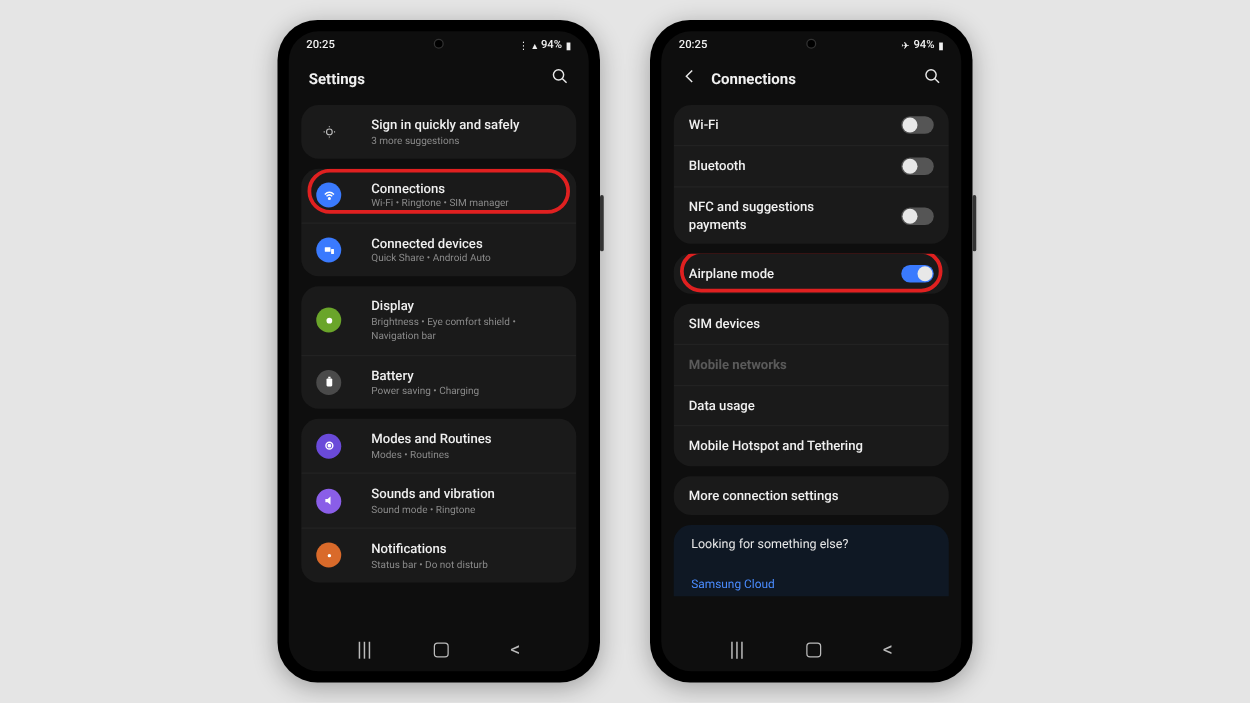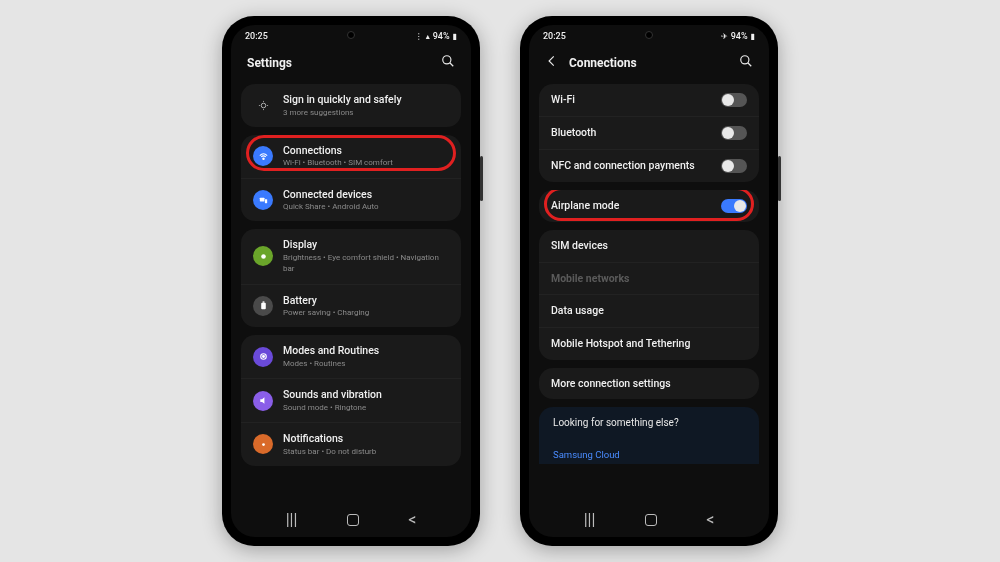--- a/index.html
+++ b/index.html
@@ -51,21 +51,21 @@
   .header .back { width: 14px; }
   .header .search svg, .header .back svg { width: 14px; height: 14px; stroke: #e8e8e8; fill: none; stroke-width: 2; }
   .content { flex: 1; overflow: hidden; padding: 0 10px; }
   .card {
     background: #1a1a1a;
     border-radius: 14px;
     margin-bottom: 8px;
     overflow: hidden;
   }
   .row {
-    display: flex; align-items: center; gap: 10px;
+    display: flex; align-items: center; gap: 24px;
     padding: 9px 12px;
     position: relative;
   }
   .row + .row { border-top: 1px solid rgba(255,255,255,.04); }
   .row .icon {
     width: 20px; height: 20px; border-radius: 50%;
     display: flex; align-items: center; justify-content: center;
     flex-shrink: 0;
   }
   .row .txt { flex: 1; min-width: 0; }
@@ -150,21 +150,21 @@
           <div class="highlight hl1"></div>
           <div class="icon" style="background:#3a7afe">
             <svg class="tiny" viewBox="0 0 24 24" fill="none" stroke="#fff" stroke-width="2.5">
                 <path d="M4 10c5-5 11-5 16 0"></path>
                 <path d="M7 13c3-3 7-3 10 0"></path>
                 <circle cx="12" cy="17" r="1.5" fill="#fff"></circle>
               </svg>
           </div>
           <div class="txt">
             <div class="label">Connections</div>
-            <div class="sub">Wi-Fi • Bluetooth • SIM comfort</div>
+            <div class="sub">Wi-Fi • Ringtone • SIM manager</div>
           </div>
         </div>
         <div class="row">
           <div class="icon" style="background:#3a7afe">
             <svg class="tiny" viewBox="0 0 24 24" fill="#fff">
                 <rect x="4" y="6" width="10" height="8" rx="1"></rect>
                 <rect x="15" y="9" width="5" height="9" rx="1"></rect>
               </svg>
           </div>
           <div class="txt">
@@ -280,21 +280,21 @@
           <div class="toggle"></div>
         </div>
         <div class="row">
           <div class="txt">
               <div class="label">Bluetooth</div>
             </div>
           <div class="toggle"></div>
         </div>
         <div class="row">
           <div class="txt">
-              <div class="label">NFC and connection payments</div>
+              <div class="label">NFC and suggestions payments</div>
             </div>
           <div class="toggle"></div>
         </div>
       </div>
 
       <div class="card">
         <div class="row" style="position:relative">
           <div class="highlight hl2"></div>
           <div class="txt">
               <div class="label">Airplane mode</div>

